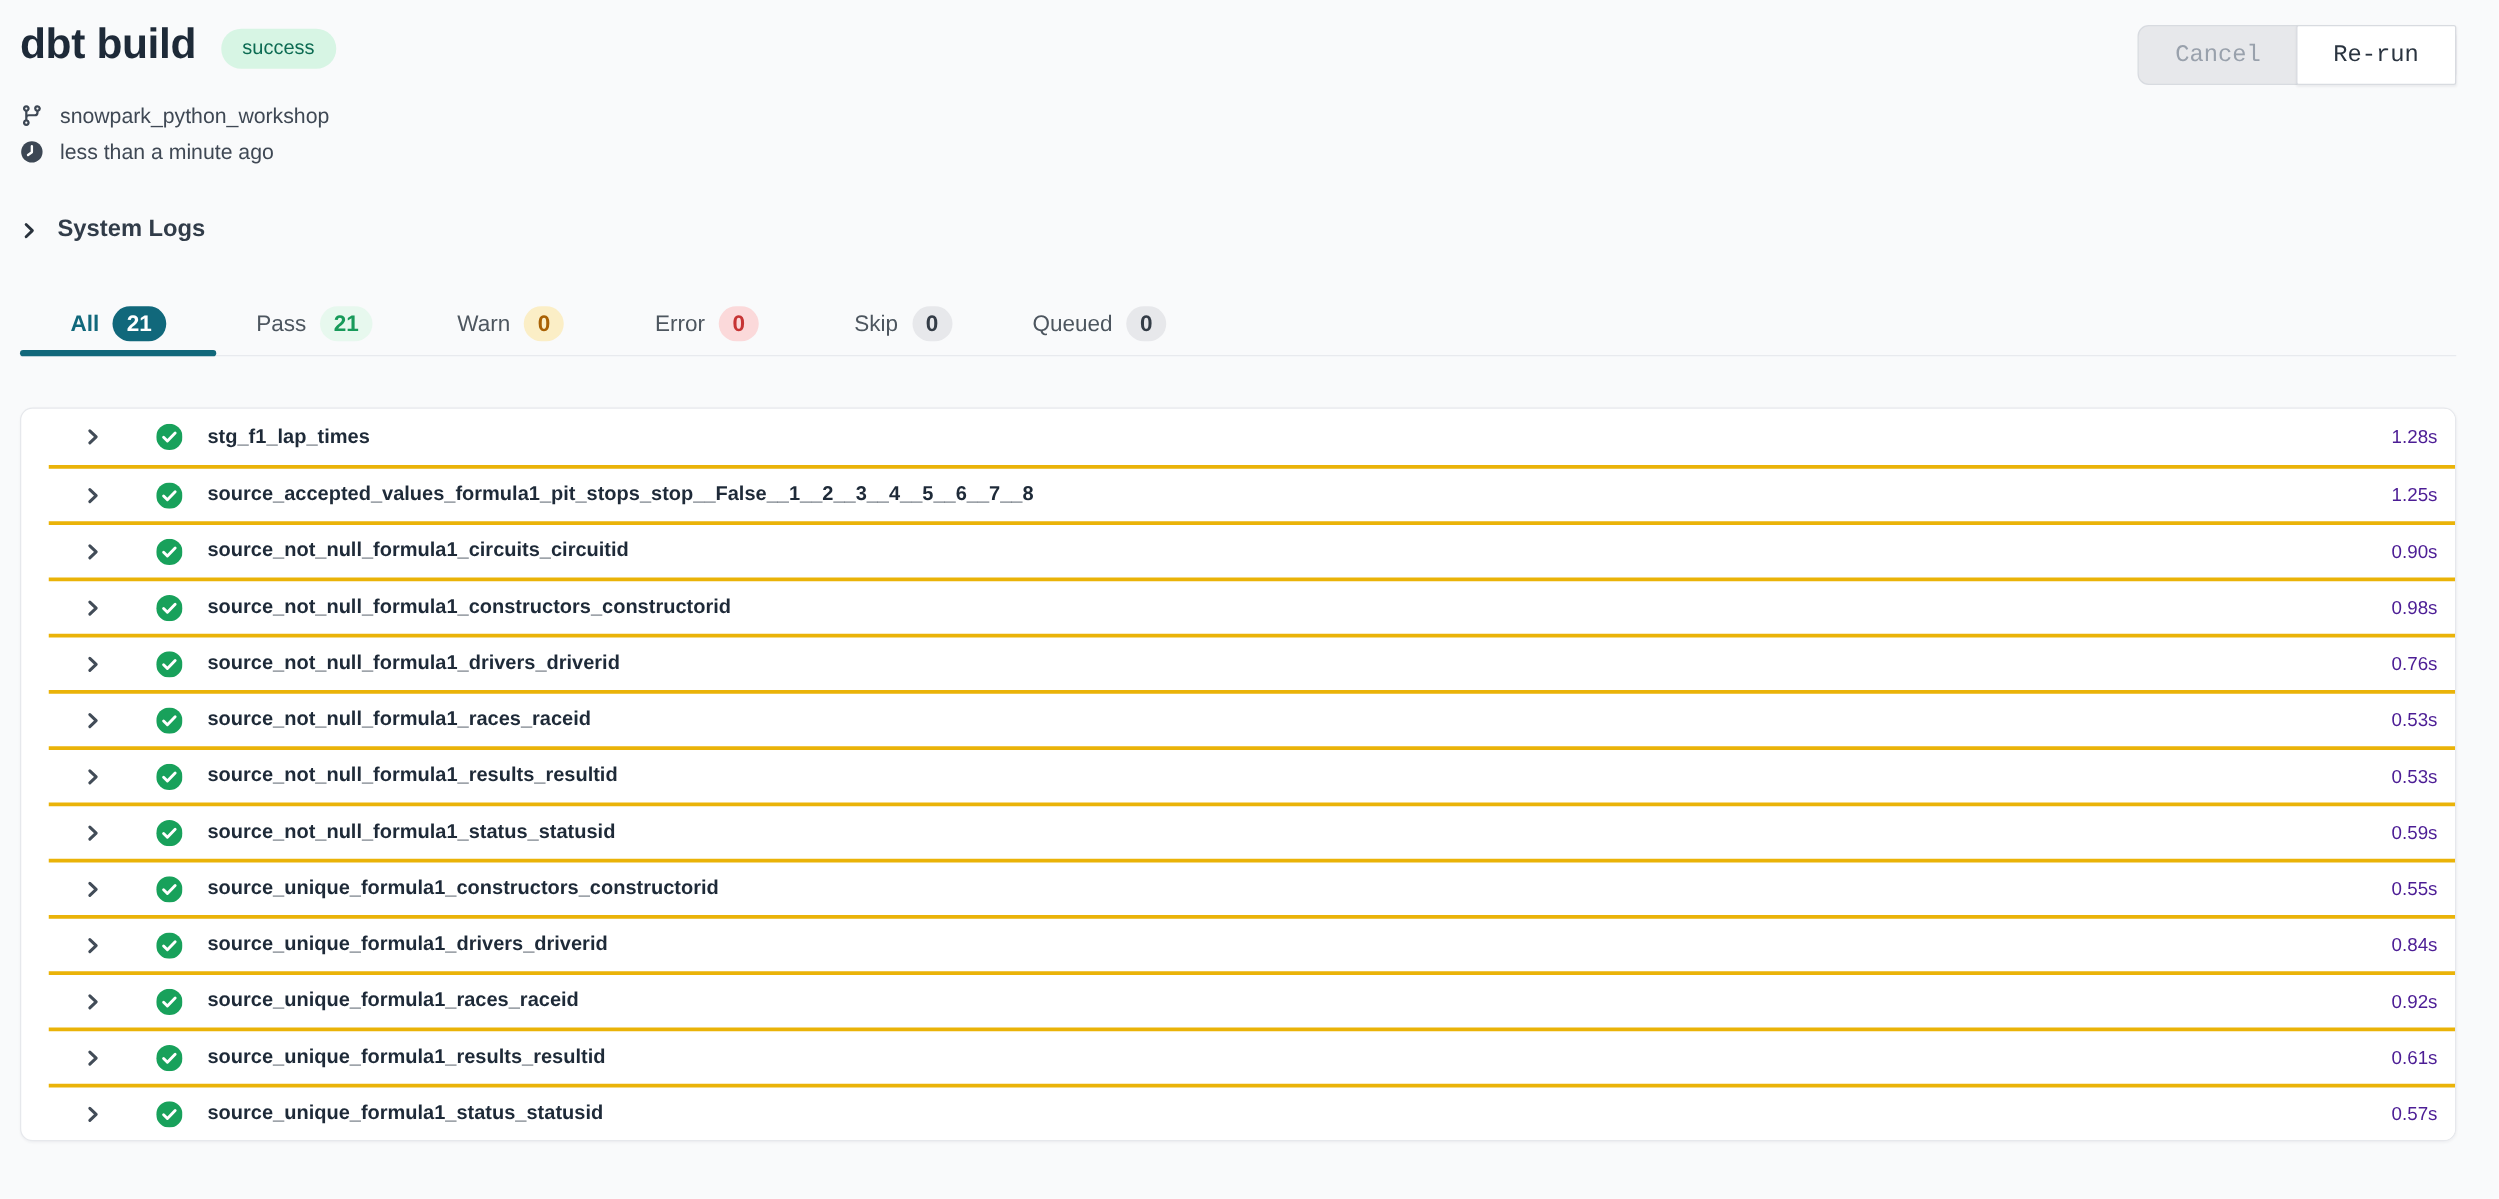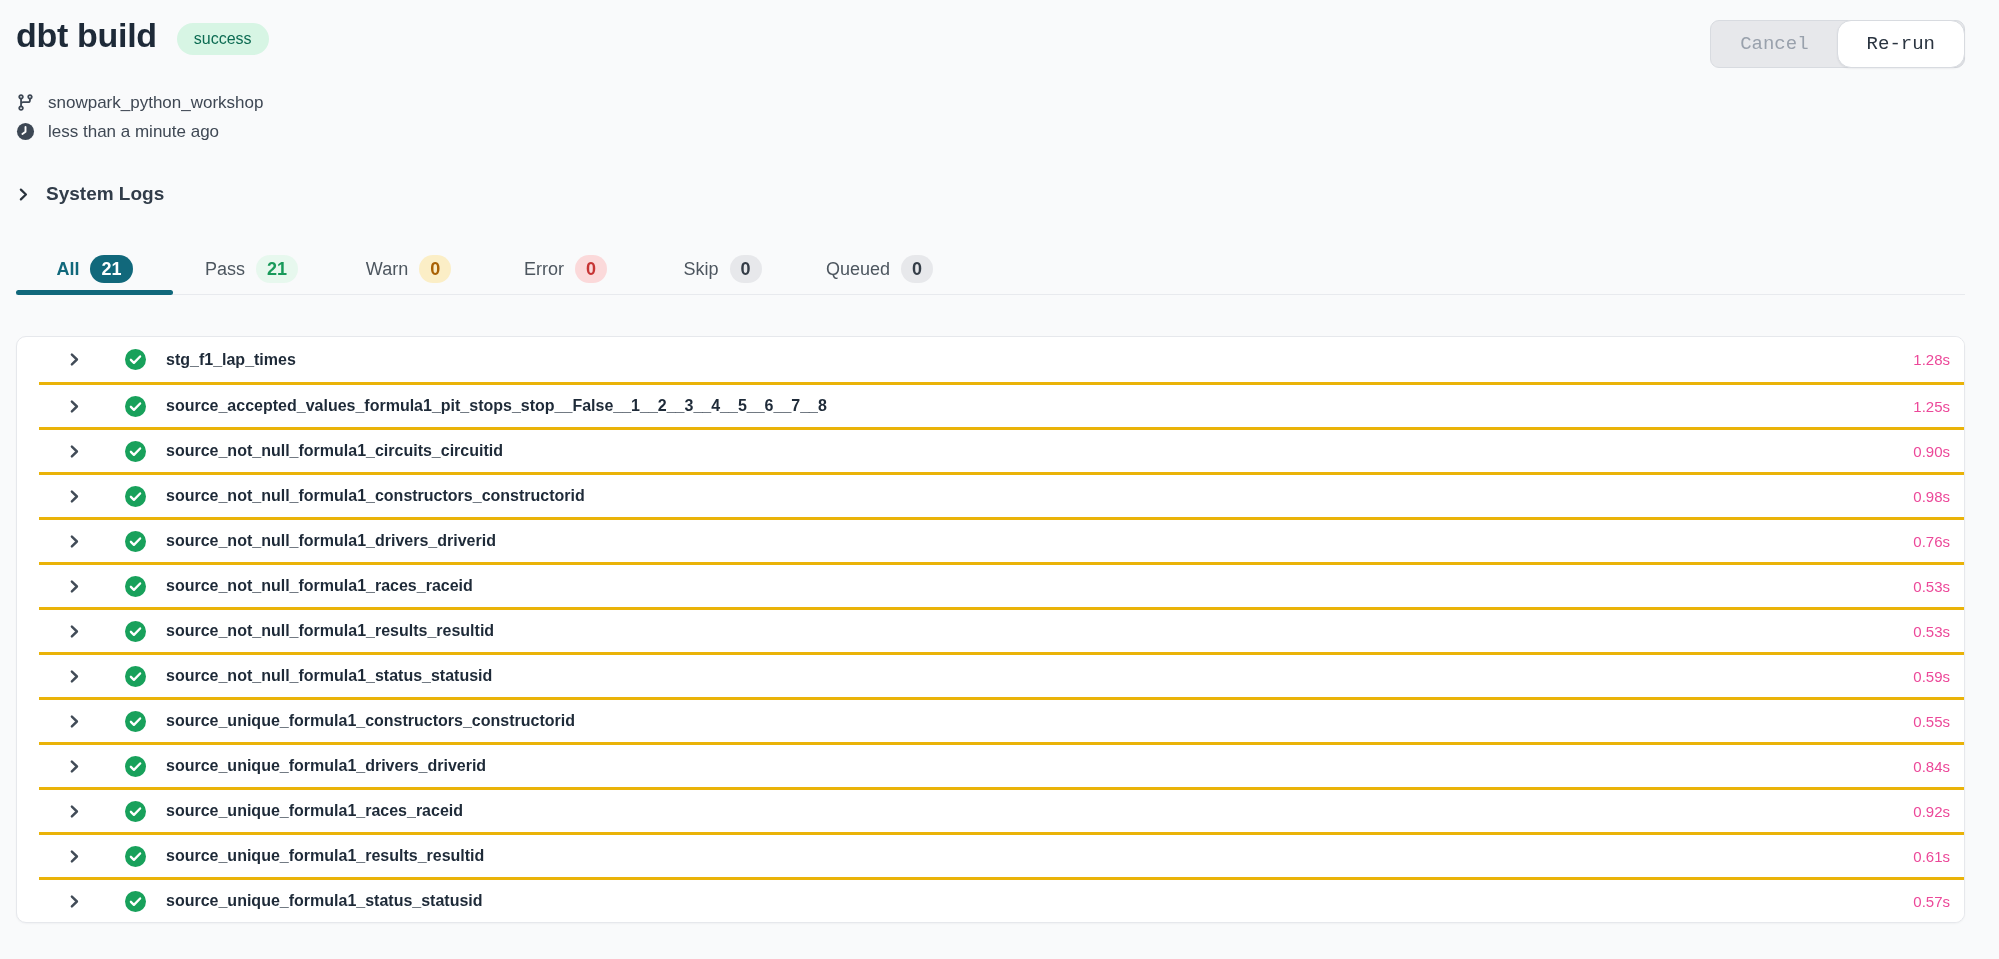--- a/index.html
+++ b/index.html
@@ -24,24 +24,24 @@
     display:flex; margin-top:6px; height:48px;
     border:1px solid #d8dbe0; border-radius:9px; background:#e7e8eb;
   }
   .btn {
     font-size:19px; padding:0 29px; display:flex; align-items:center;
     border:none; background:transparent; font-family:Liberation Mono, monospace; cursor:pointer;
   }
   .btn-cancel { color:#99a1ac; border-radius:8px 0 0 8px; cursor:default; }
   .btn-rerun {
     color:#2a3440; background:#fff; border:1px solid #d8dbe0; margin:-1px;
-    border-radius:14px; font-weight:500; box-shadow:0 1px 2px rgba(16,24,40,.06);text-align:center;
-  }
-
-  .meta { margin-top:20px; }
+    border-radius:2px; font-weight:500; box-shadow:0 1px 2px rgba(16,24,40,.06);text-align:center;
+  }
+
+  .meta { margin-top:10px; }
   .meta-row { display:flex; align-items:center; gap:13px; height:29px; color:#3f4854; font-size:17px; }
   .meta-icon { width:19px; height:19px; display:flex; align-items:center; justify-content:center; flex:0 0 auto; }
   .meta-icon svg { width:19px; height:19px; display:block; }
 
   
   .syslogs {
     margin-top:34px; display:flex; align-items:center; gap:15px;
     font-size:19px; font-weight:700; color:#313c49; height:28px; cursor:pointer; width:fit-content;
   }
   .syslogs .chev { width:15px; height:15px; color:#29323c; }
@@ -70,21 +70,21 @@
     margin-top:41px; background:#fff; border:1px solid #e6e8ec; border-radius:10px;
     box-shadow:0 1px 2px rgba(16,24,40,.04); overflow:hidden;padding-left:22px;
   }
   .row { display:flex; align-items:center; height:45px; padding:0 14px 0 28px; background:#fff; }
   .row + .row { border-top:3px solid #eab308; }
   .row-chevron { width:15px; height:15px; color:#424c58; flex:0 0 auto; cursor:pointer; }
   .row-chevron svg { width:15px; height:15px; display:block; }
   .row-status { margin-left:43px; width:21px; height:21px; flex:0 0 auto; }
   .row-status svg { width:21px; height:21px; display:block; }
   .row-name { margin-left:20px; font-size:16px; font-weight:700; color:#1e2a38; white-space:nowrap; }
-  .row-duration { margin-left:auto; font-size:15px; font-weight:500; color:#ec4899; }
+  .row-duration { margin-left:auto; font-size:15px; font-weight:500; color:#4c1d95; }
 </style>
 </head>
 <body>
 
 <div class="page">
 
   <div class="header-row">
     <div class="title-wrap">
       <h1 class="page-title">dbt build</h1>
       <span class="status-badge">success</span>

